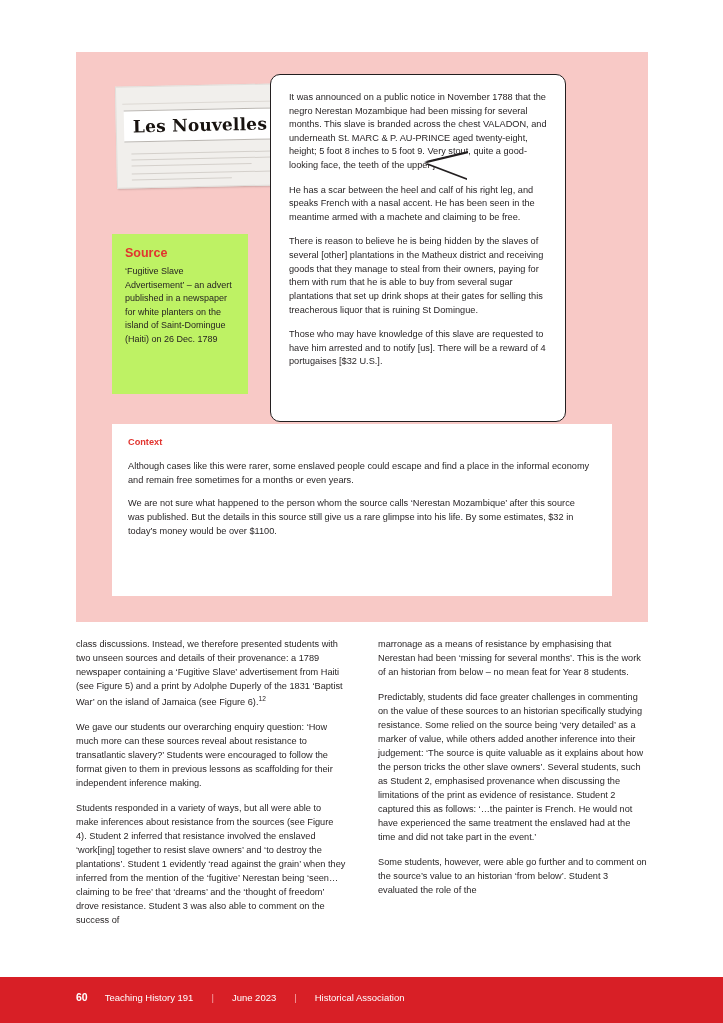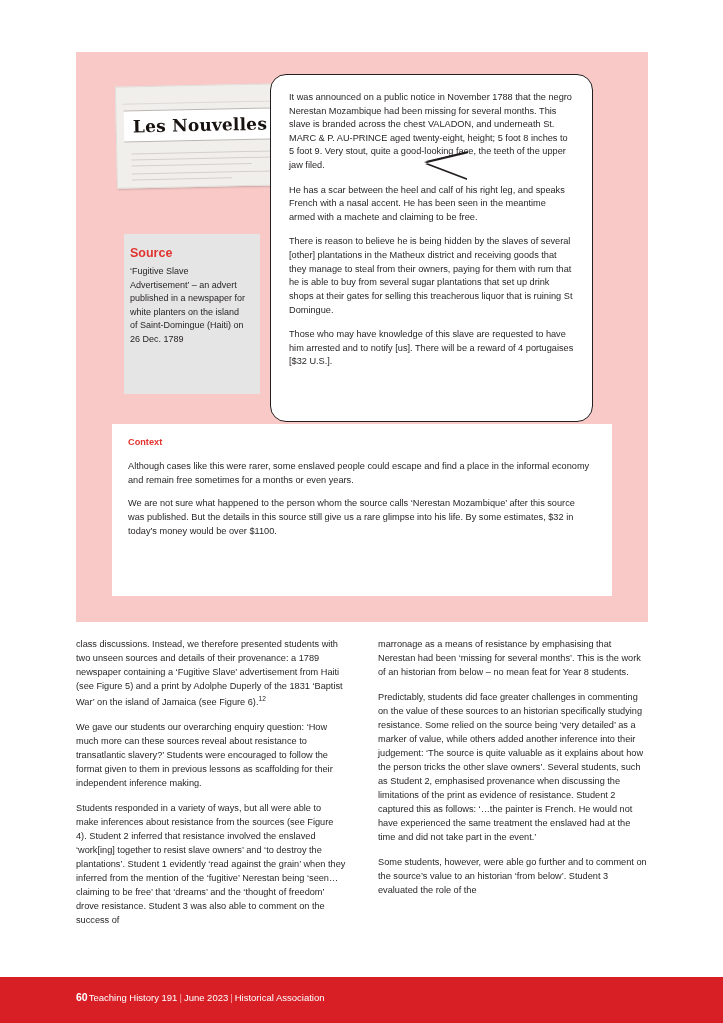--- a/index.html
+++ b/index.html
@@ -92,25 +92,25 @@
     height: 1px;
     background: #d4d0cb;
     left: 14px;
     width: 148px;
   }
   
   .bubble {
     position: absolute;
     left: 194px;
     top: 22px;
-    width: 323px;
+    width: 296px;
     height: 348px;
     background: #ffffff;
     border: 1.6px solid #231f20;
-    border-radius: 16px;
+    border-radius: 10px;
     box-sizing: border-box;
     padding: 16px 18px 10px 18px;
   }
   .bubble p {
     margin: 0 0 11px 0;
     font-size: 9.2px;
     line-height: 1.48;
     color: #231f20;
   }
   .bubble p:last-child { margin-bottom: 8px; }
@@ -125,24 +125,23 @@
     border-right: 42px solid #ffffff;
     filter: drop-shadow(-1.4px 1.2px 0 #231f20) drop-shadow(-1px -1.2px 0 #231f20);
   }
   
   .source-box {
     position: absolute;
     left: 36px;
     top: 182px;
     width: 136px;
     height: 160px;
-    background: #e5e5e5;
+    background: #bef264;
     box-sizing: border-box;
-    padding: 12px 12px 10px 6px;
-    margin-left: 12px;
+    padding: 12px 12px 10px 13px;
   }
   .source-head {
     color: #e1342f;
     font-size: 12.5px;
     font-weight: bold;
     margin: 0 0 5px 0;
   }
   .source-text {
     font-size: 9px;
     line-height: 1.5;
@@ -204,21 +203,21 @@
     width: 723px;
     height: 46px;
     background: #d81f26;
   }
   .footer-inner {
     position: absolute;
     left: 76px;
     top: 14px;
     display: flex;
     align-items: baseline;
-    gap: 1px;
+    gap: 17px;
     color: #ffffff;
     font-size: 9.5px;
   }
   .footer-page {
     font-weight: bold;
     font-size: 10.5px;
   }
   .footer-sep {
     color: #f6a7aa;
     padding: 0 1px;

